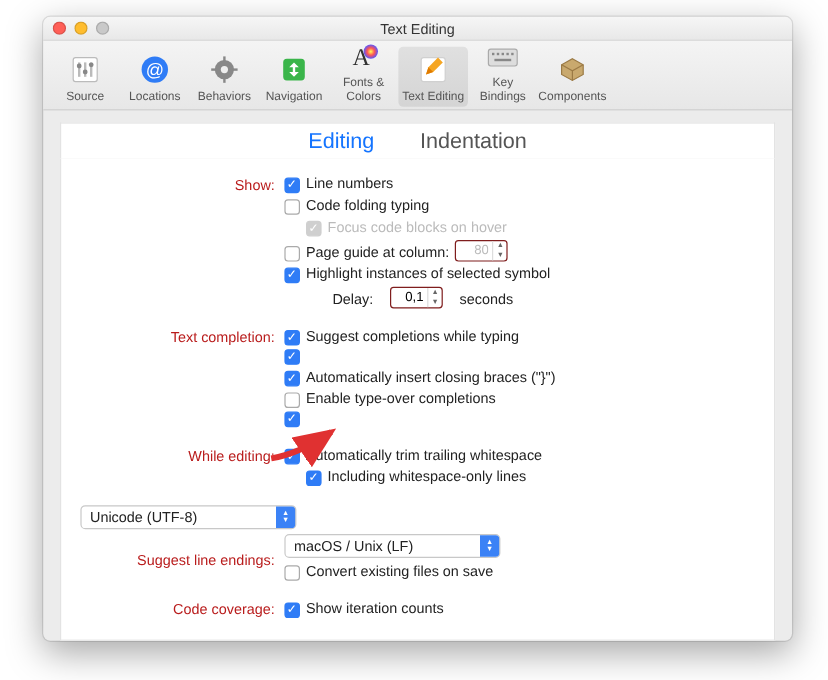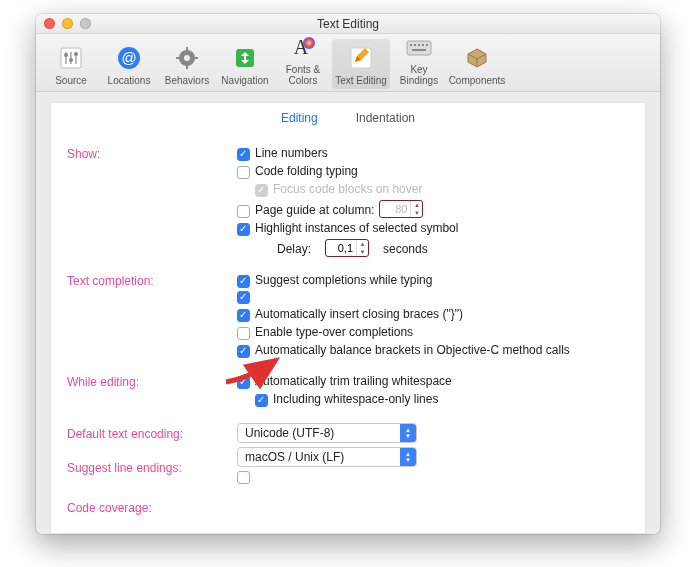--- a/index.html
+++ b/index.html
@@ -11,26 +11,26 @@
   }
   .titlebar { height: 20px; position: relative; background: linear-gradient(#f6f6f6,#e8e8e8); border-bottom: 1px solid #d7d7d7; }
   .traffic { position: absolute; left: 8px; top: 4px; display: flex; gap: 7px; }
   .dot { width: 11px; height: 11px; border-radius: 50%; border: 0.5px solid rgba(0,0,0,0.15); }
   .dot.red { background: #ff5f57; } .dot.yel { background: #ffbd2e; } .dot.grn { background: #c9c9c9; }
   .title { position:absolute; left:0; right:0; top:3px; text-align:center; font-size:12px; color:#333; }
   .toolbar { height: 58px; background: linear-gradient(#f4f4f4,#e7e7e7); border-bottom:1px solid #cfcfcf; display:flex; align-items:flex-end; padding:0 6px 2px; }
   .tbtn { width:58px; text-align:center; font-size:10px; color:#555; padding-bottom:3px; border-radius:4px; cursor:default; }
   .tbtn.sel { background: rgba(0,0,0,0.08); }
   .tbtn .ico { width:30px; height:30px; margin:4px auto 2px; display:flex; align-items:center; justify-content:center; }
-  .tabstrip { height:30px; display:flex; justify-content:center; align-items:center; gap:30px; background:#fff; border-bottom:1px solid #e3e3e3; font-size:12px; margin: 10px 14px 0; border: 1px solid #e3e3e3; border-bottom:none; }
+  .tabstrip { height:30px; display:flex; justify-content:center; align-items:center; gap:30px; background:#fff; border-bottom:1px solid #e3e3e3; font-size:18px; margin: 10px 14px 0; border: 1px solid #e3e3e3; border-bottom:none; }
   .tabstrip .tab { color:#555; padding:6px 4px; }
   .tabstrip .tab.sel { color:#1474ff; }
   .pane { background:#fff; margin:0 14px 14px; border:1px solid #e3e3e3; border-top:none; height: 402px; padding: 14px 16px; font-size:12px; color:#222; }
   .row { display:flex; margin-bottom:3px; align-items:flex-start; }
-  .lbl { width: 170px; text-align:left; padding-right:8px; padding-top:1px; color:#ec4899; }
+  .lbl { width: 170px; text-align:right; padding-right:8px; padding-top:1px; color:#b91c1c; }
   .ctl { flex:1; }
   .chk { display:flex; align-items:flex-end; gap:5px; margin-bottom:3px; line-height:15px; }
   .chk.indent { margin-left: 18px; }
   .chk input[type=checkbox] { width:13px; height:13px; appearance:none; border:1px solid #aaa; border-radius:3px; background:#fff; position:relative; }
   .chk input[type=checkbox]:checked { background:#2f7cf6; border-color:#2f7cf6; }
   .chk input[type=checkbox]:checked::after { content:"✓"; color:#fff; font-size:10px; position:absolute; left:1px; top:-1px; }
   .chk input[type=checkbox]:disabled { background:#f0f0f0; border-color:#ddd; }
   .chk input[type=checkbox]:disabled:checked { background:#cfcfcf; border-color:#cfcfcf; }
   .chk .disabled-text { color:#bbb; }
   .numfield { display:inline-flex; align-items:center; border:1px solid #7f1d1d; border-radius:3px; height:18px; background:#fff; }
@@ -227,21 +227,20 @@
         <label class="chk">
             <input type="checkbox" checked="" style="">
             <span>Automatically insert closing braces ("}")</span>
           </label>
         <label class="chk">
             <input type="checkbox" style="">
             <span>Enable type-over completions</span>
           </label>
         <label class="chk">
             <input type="checkbox" checked="" style="">
-            <span>Automatically balance brackets in Objective-C method calls</span>
           </label>
       </div>
     </div>
 
     <div class="gap"></div>
 
     <div class="row">
       <div class="lbl">While editing:</div>
       <div class="ctl">
         <label class="chk">
@@ -251,46 +250,52 @@
         <label class="chk indent">
             <input type="checkbox" checked="" style="">
             <span>Including whitespace-only lines</span>
           </label>
       </div>
     </div>
 
     <div class="gap"></div>
 
     <div class="row" style="align-items:center;">
-      <div class="lbl">Default text encoding:</div>
       <div class="ctl">
         <div class="select">
             <span>Unicode (UTF-8)</span>
             <span class="cap"></span>
           </div>
       </div>
     </div>
 
     <div class="row" style="align-items:center; margin-top:4px;">
       <div class="lbl">Suggest line endings:</div>
       <div class="ctl">
         <div class="select">
             <span>macOS / Unix (LF)</span>
             <span class="cap"></span>
           </div>
         <label class="chk" style="margin-top:4px;">
             <input type="checkbox" style="">
+            <span>Convert existing files on save</span>
           </label>
       </div>
     </div>
 
     <div class="gap"></div>
 
     <div class="row">
       <div class="lbl">Code coverage:</div>
+      <div class="ctl">
+        <label class="chk">
+            <input type="checkbox" checked="" style="">
+            <span>Show iteration counts</span>
+          </label>
+      </div>
     </div>
 
   </div>
 
   <svg class="arrow" width="80" height="40">
     <defs>
         <marker id="ah" markerWidth="8" markerHeight="8" refX="6" refY="3" orient="auto">
           <path d="M0,0 L7,3 L0,6 Z" fill="#e03131"></path>
         </marker>
       </defs>

